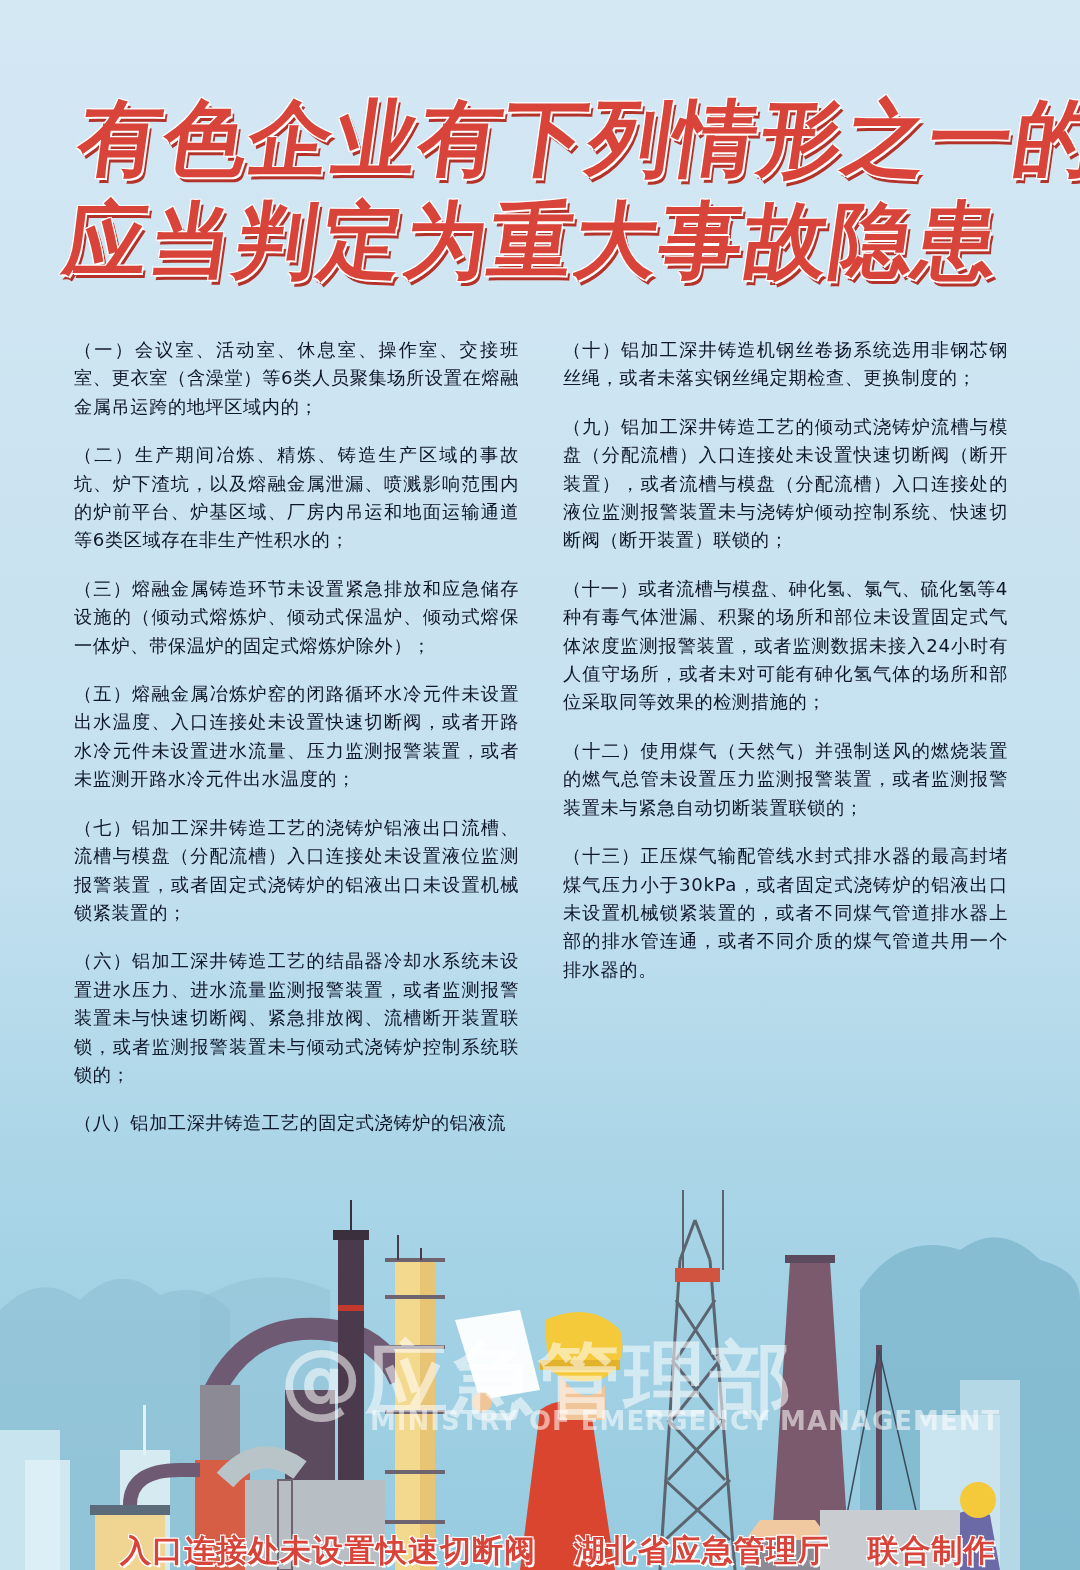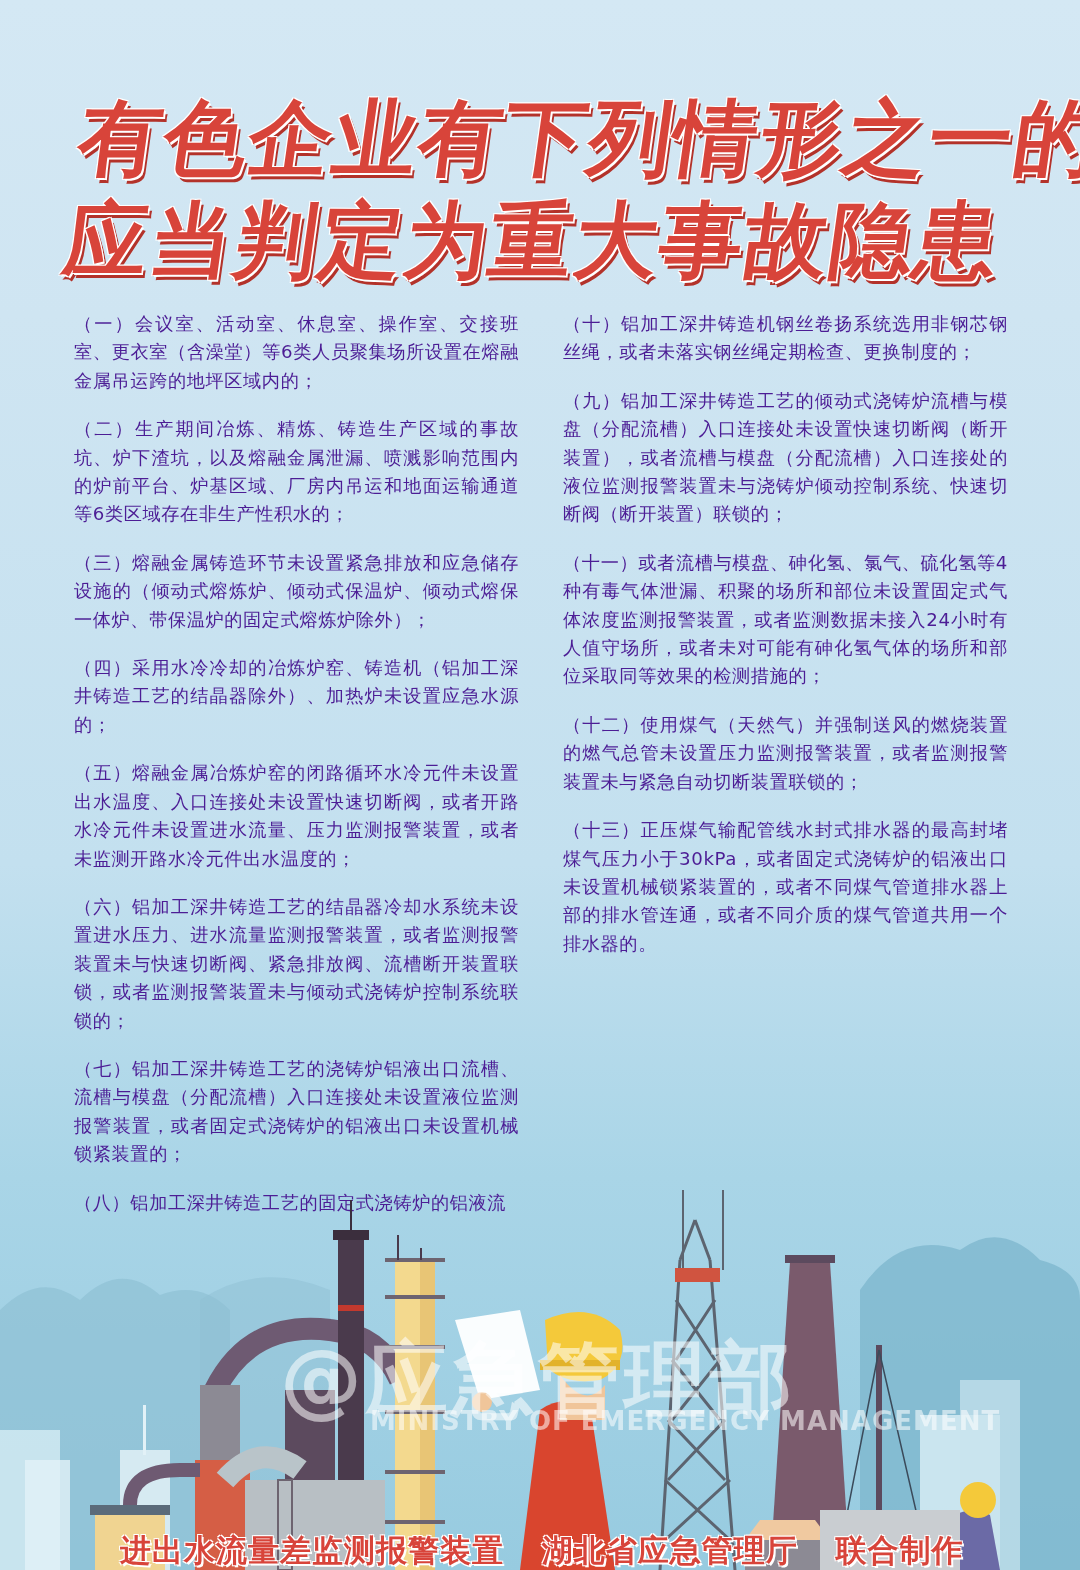--- a/index.html
+++ b/index.html
@@ -12,22 +12,22 @@
   .title {
     position:absolute; left:72px; top:88px; width:960px;
     font-family: "DejaVu Sans", sans-serif; font-weight:bold;
     color:#d8443a; font-size:83px; line-height:102px; letter-spacing:2px;
     transform: skewX(-8deg);
     text-shadow: 2px 2px 0 #fff, -1px -1px 0 #fff, 1px -1px 0 #fff, -1px 1px 0 #fff, 4px 5px 0 #b3322a;
     margin:0;
   }
   .title span { display:block; white-space:nowrap; }
   .col {
-    position:absolute; top:310px; width:445px;
-    font-size:18.2px; line-height:28.4px; color:#4c1d95; letter-spacing:0.6px;
+    position:absolute; top:336px; width:445px;
+    font-size:18.2px; line-height:28.4px; color:#0f172a; letter-spacing:0.6px;
   }
   .col.left { left:74px; }
   .col.right { left:563px; }
   .col p { margin:0 0 20px 0; text-align:justify; }
   .scene { position:absolute; left:0; top:1180px; width:1080px; height:390px; overflow:hidden; }
   .watermark {
     position:absolute; left:280px; top:1286px; width:540px; height:120px;
     color:rgba(255,255,255,0.55); pointer-events:none;margin-top:40px;
   }
   .wm-main { position:absolute; left:0; top:0; font-size:82px; font-weight:bold; letter-spacing:4px; white-space:nowrap; }
@@ -46,24 +46,23 @@
 
   <h1 class="title">
     <span>有色企业有下列情形之一的</span>
     <span>应当判定为重大事故隐患</span>
   </h1>
 
   <div class="col left">
     <p>（一）会议室、活动室、休息室、操作室、交接班室、更衣室（含澡堂）等6类人员聚集场所设置在熔融金属吊运跨的地坪区域内的；</p>
     <p>（二）生产期间冶炼、精炼、铸造生产区域的事故坑、炉下渣坑，以及熔融金属泄漏、喷溅影响范围内的炉前平台、炉基区域、厂房内吊运和地面运输通道等6类区域存在非生产性积水的；</p>
     <p>（三）熔融金属铸造环节未设置紧急排放和应急储存设施的（倾动式熔炼炉、倾动式保温炉、倾动式熔保一体炉、带保温炉的固定式熔炼炉除外）；</p>
-    <p>（四）采用水冷冷却的冶炼炉窑、铸造机（铝加工深井铸造工艺的结晶器除外）、加热炉未设置应急水源的；</p>
     <p>（五）熔融金属冶炼炉窑的闭路循环水冷元件未设置出水温度、入口连接处未设置快速切断阀，或者开路水冷元件未设置进水流量、压力监测报警装置，或者未监测开路水冷元件出水温度的；</p>
+    <p>（七）铝加工深井铸造工艺的浇铸炉铝液出口流槽、流槽与模盘（分配流槽）入口连接处未设置液位监测报警装置，或者固定式浇铸炉的铝液出口未设置机械锁紧装置的；</p>
     <p>（六）铝加工深井铸造工艺的结晶器冷却水系统未设置进水压力、进水流量监测报警装置，或者监测报警装置未与快速切断阀、紧急排放阀、流槽断开装置联锁，或者监测报警装置未与倾动式浇铸炉控制系统联锁的；</p>
-    <p>（七）铝加工深井铸造工艺的浇铸炉铝液出口流槽、流槽与模盘（分配流槽）入口连接处未设置液位监测报警装置，或者固定式浇铸炉的铝液出口未设置机械锁紧装置的；</p>
     <p>（八）铝加工深井铸造工艺的固定式浇铸炉的铝液流</p>
   </div>
 
   <div class="col right">
     <p>（十）铝加工深井铸造机钢丝卷扬系统选用非钢芯钢丝绳，或者未落实钢丝绳定期检查、更换制度的；</p>
     <p>（九）铝加工深井铸造工艺的倾动式浇铸炉流槽与模盘（分配流槽）入口连接处未设置快速切断阀（断开装置），或者流槽与模盘（分配流槽）入口连接处的液位监测报警装置未与浇铸炉倾动控制系统、快速切断阀（断开装置）联锁的；</p>
     <p>（十一）或者流槽与模盘、砷化氢、氯气、硫化氢等4种有毒气体泄漏、积聚的场所和部位未设置固定式气体浓度监测报警装置，或者监测数据未接入24小时有人值守场所，或者未对可能有砷化氢气体的场所和部位采取同等效果的检测措施的；</p>
     <p>（十二）使用煤气（天然气）并强制送风的燃烧装置的燃气总管未设置压力监测报警装置，或者监测报警装置未与紧急自动切断装置联锁的；</p>
     <p>（十三）正压煤气输配管线水封式排水器的最高封堵煤气压力小于30kPa，或者固定式浇铸炉的铝液出口未设置机械锁紧装置的，或者不同煤气管道排水器上部的排水管连通，或者不同介质的煤气管道共用一个排水器的。</p>
   </div>
@@ -143,18 +142,18 @@
       <rect x="820" y="330" width="140" height="60" fill="#c9cdd1"></rect>
     </svg>
   </div>
 
   <div class="watermark">
     <div class="wm-main">@应急管理部</div>
     <div class="wm-sub">MINISTRY OF EMERGENCY MANAGEMENT</div>
   </div>
 
   <div class="credits">
-    <span>进出水流量差监测报警装置</span>
+    <span>入口连接处未设置快速切断阀</span>
     <span>湖北省应急管理厅</span>
     <span>联合制作</span>
   </div>
 
 </div>
 
 </body></html>

